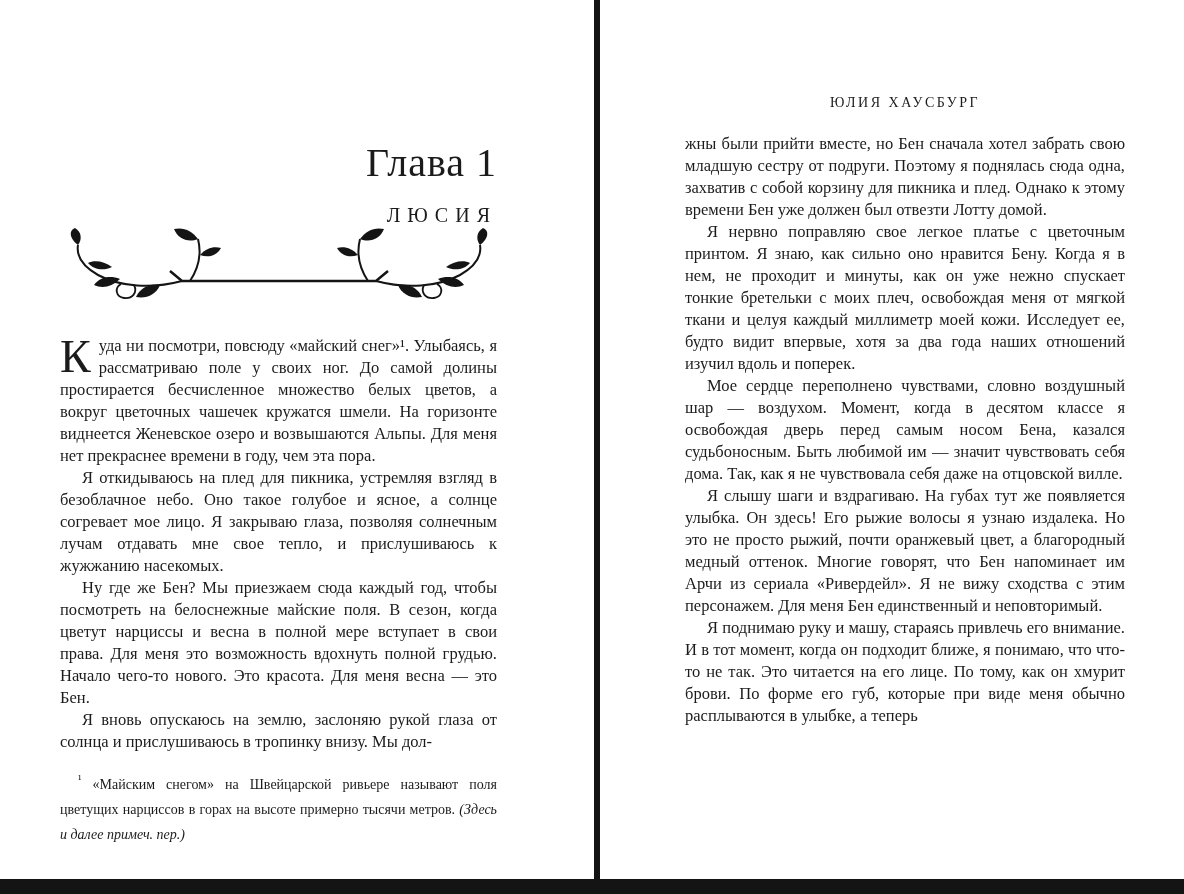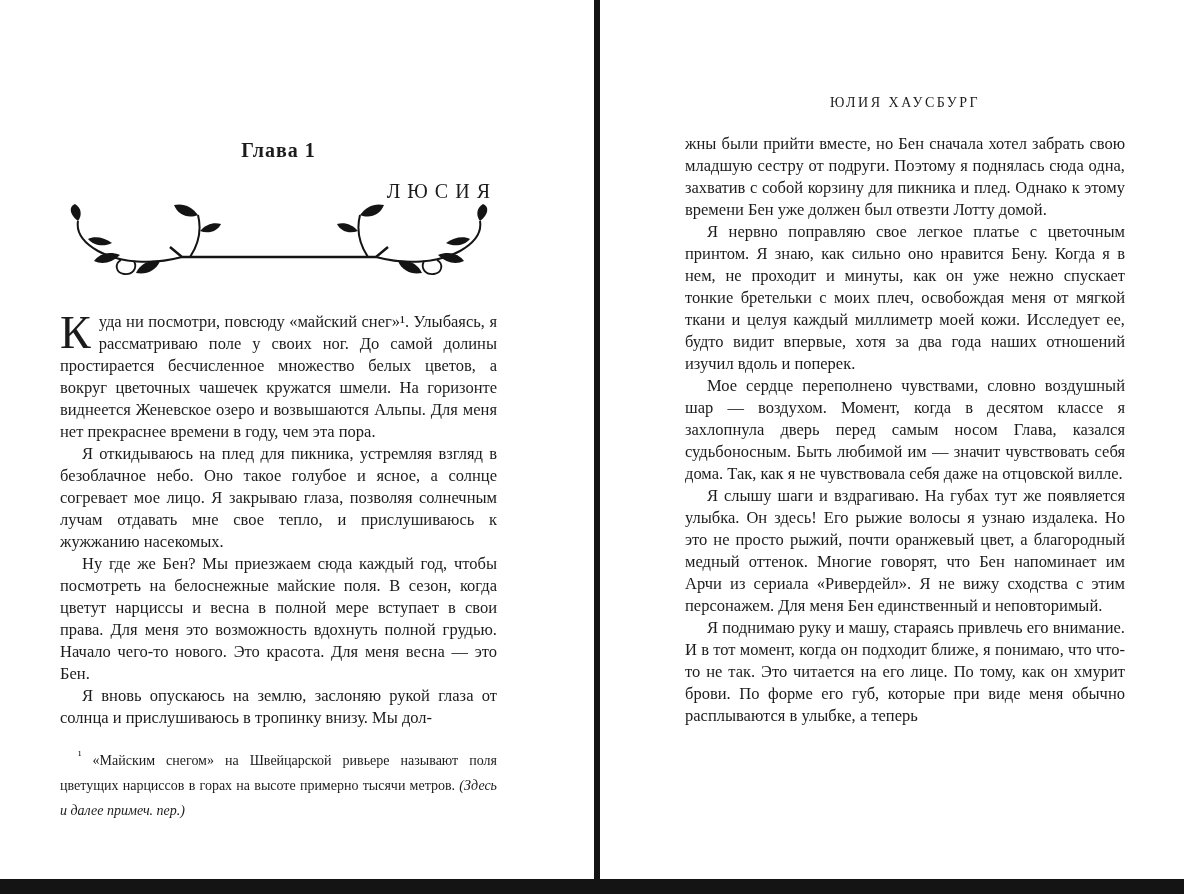--- a/index.html
+++ b/index.html
@@ -18,24 +18,23 @@
   .bottom-edge {
     position: absolute; left: 0; top: 879px;
     width: 1184px; height: 15px; background: #141414;
   }
   .page { position: absolute; top: 0; height: 641px; margin-top: 43px; }
   .page-left  { left: 60px;  width: 437px; }
   .page-right { left: 685px; width: 440px; }
 
   .chapter-label {
     margin-top: 96px;
-    text-align: center;
-    font-size: 20px;
+    text-align: right;
+    font-size: 40px;
     letter-spacing: 1px;
-    font-weight: bold;
   }
   .chapter-title {
     margin-top: 18px;
     text-align: right;
     font-size: 20px;
     letter-spacing: 7px;
     text-indent: 7px;
   }
   .ornament { display: block; margin: 0 auto; }
 
@@ -124,21 +123,21 @@
 
   <div class="page-number">7</div>
 </div>
 
 <div class="page page-right">
   <div class="running-header">ЮЛИЯ ХАУСБУРГ</div>
 
   <div class="body-text">
     <p class="para">жны были прийти вместе, но Бен сначала хотел забрать свою младшую сестру от подруги. Поэтому я поднялась сюда одна, захватив с собой корзину для пикника и плед. Однако к этому времени Бен уже должен был отвезти Лотту домой.</p>
     <p class="para indent">Я нервно поправляю свое легкое платье с цветочным принтом. Я знаю, как сильно оно нравится Бену. Когда я в нем, не проходит и минуты, как он уже нежно спускает тонкие бретельки с моих плеч, освобождая меня от мягкой ткани и целуя каждый миллиметр моей кожи. Исследует ее, будто видит впервые, хотя за два года наших отношений изучил вдоль и поперек.</p>
-    <p class="para indent">Мое сердце переполнено чувствами, словно воздушный шар — воздухом. Момент, когда в десятом классе я захлопнула дверь перед самым носом Глава, казался судьбоносным. Быть любимой им — значит чувствовать себя дома. Так, как я не чувствовала себя даже на отцовской вилле.</p>
+    <p class="para indent">Мое сердце переполнено чувствами, словно воздушный шар — воздухом. Момент, когда в десятом классе я освобождая дверь перед самым носом Бена, казался судьбоносным. Быть любимой им — значит чувствовать себя дома. Так, как я не чувствовала себя даже на отцовской вилле.</p>
     <p class="para indent">Я слышу шаги и вздрагиваю. На губах тут же появляется улыбка. Он здесь! Его рыжие волосы я узнаю издалека. Но это не просто рыжий, почти оранжевый цвет, а благородный медный оттенок. Многие говорят, что Бен напоминает им Арчи из сериала «Ривердейл». Я не вижу сходства с этим персонажем. Для меня Бен единственный и неповторимый.</p>
     <p class="para indent">Я поднимаю руку и машу, стараясь привлечь его внимание. И в тот момент, когда он подходит ближе, я понимаю, что что-то не так. Это читается на его лице. По тому, как он хмурит брови. По форме его губ, которые при виде меня обычно расплываются в улыбке, а теперь</p>
   </div>
 
   <div class="page-number">8</div>
 </div>
 
 <div class="spine"></div>
 <div class="bottom-edge"></div>
 

